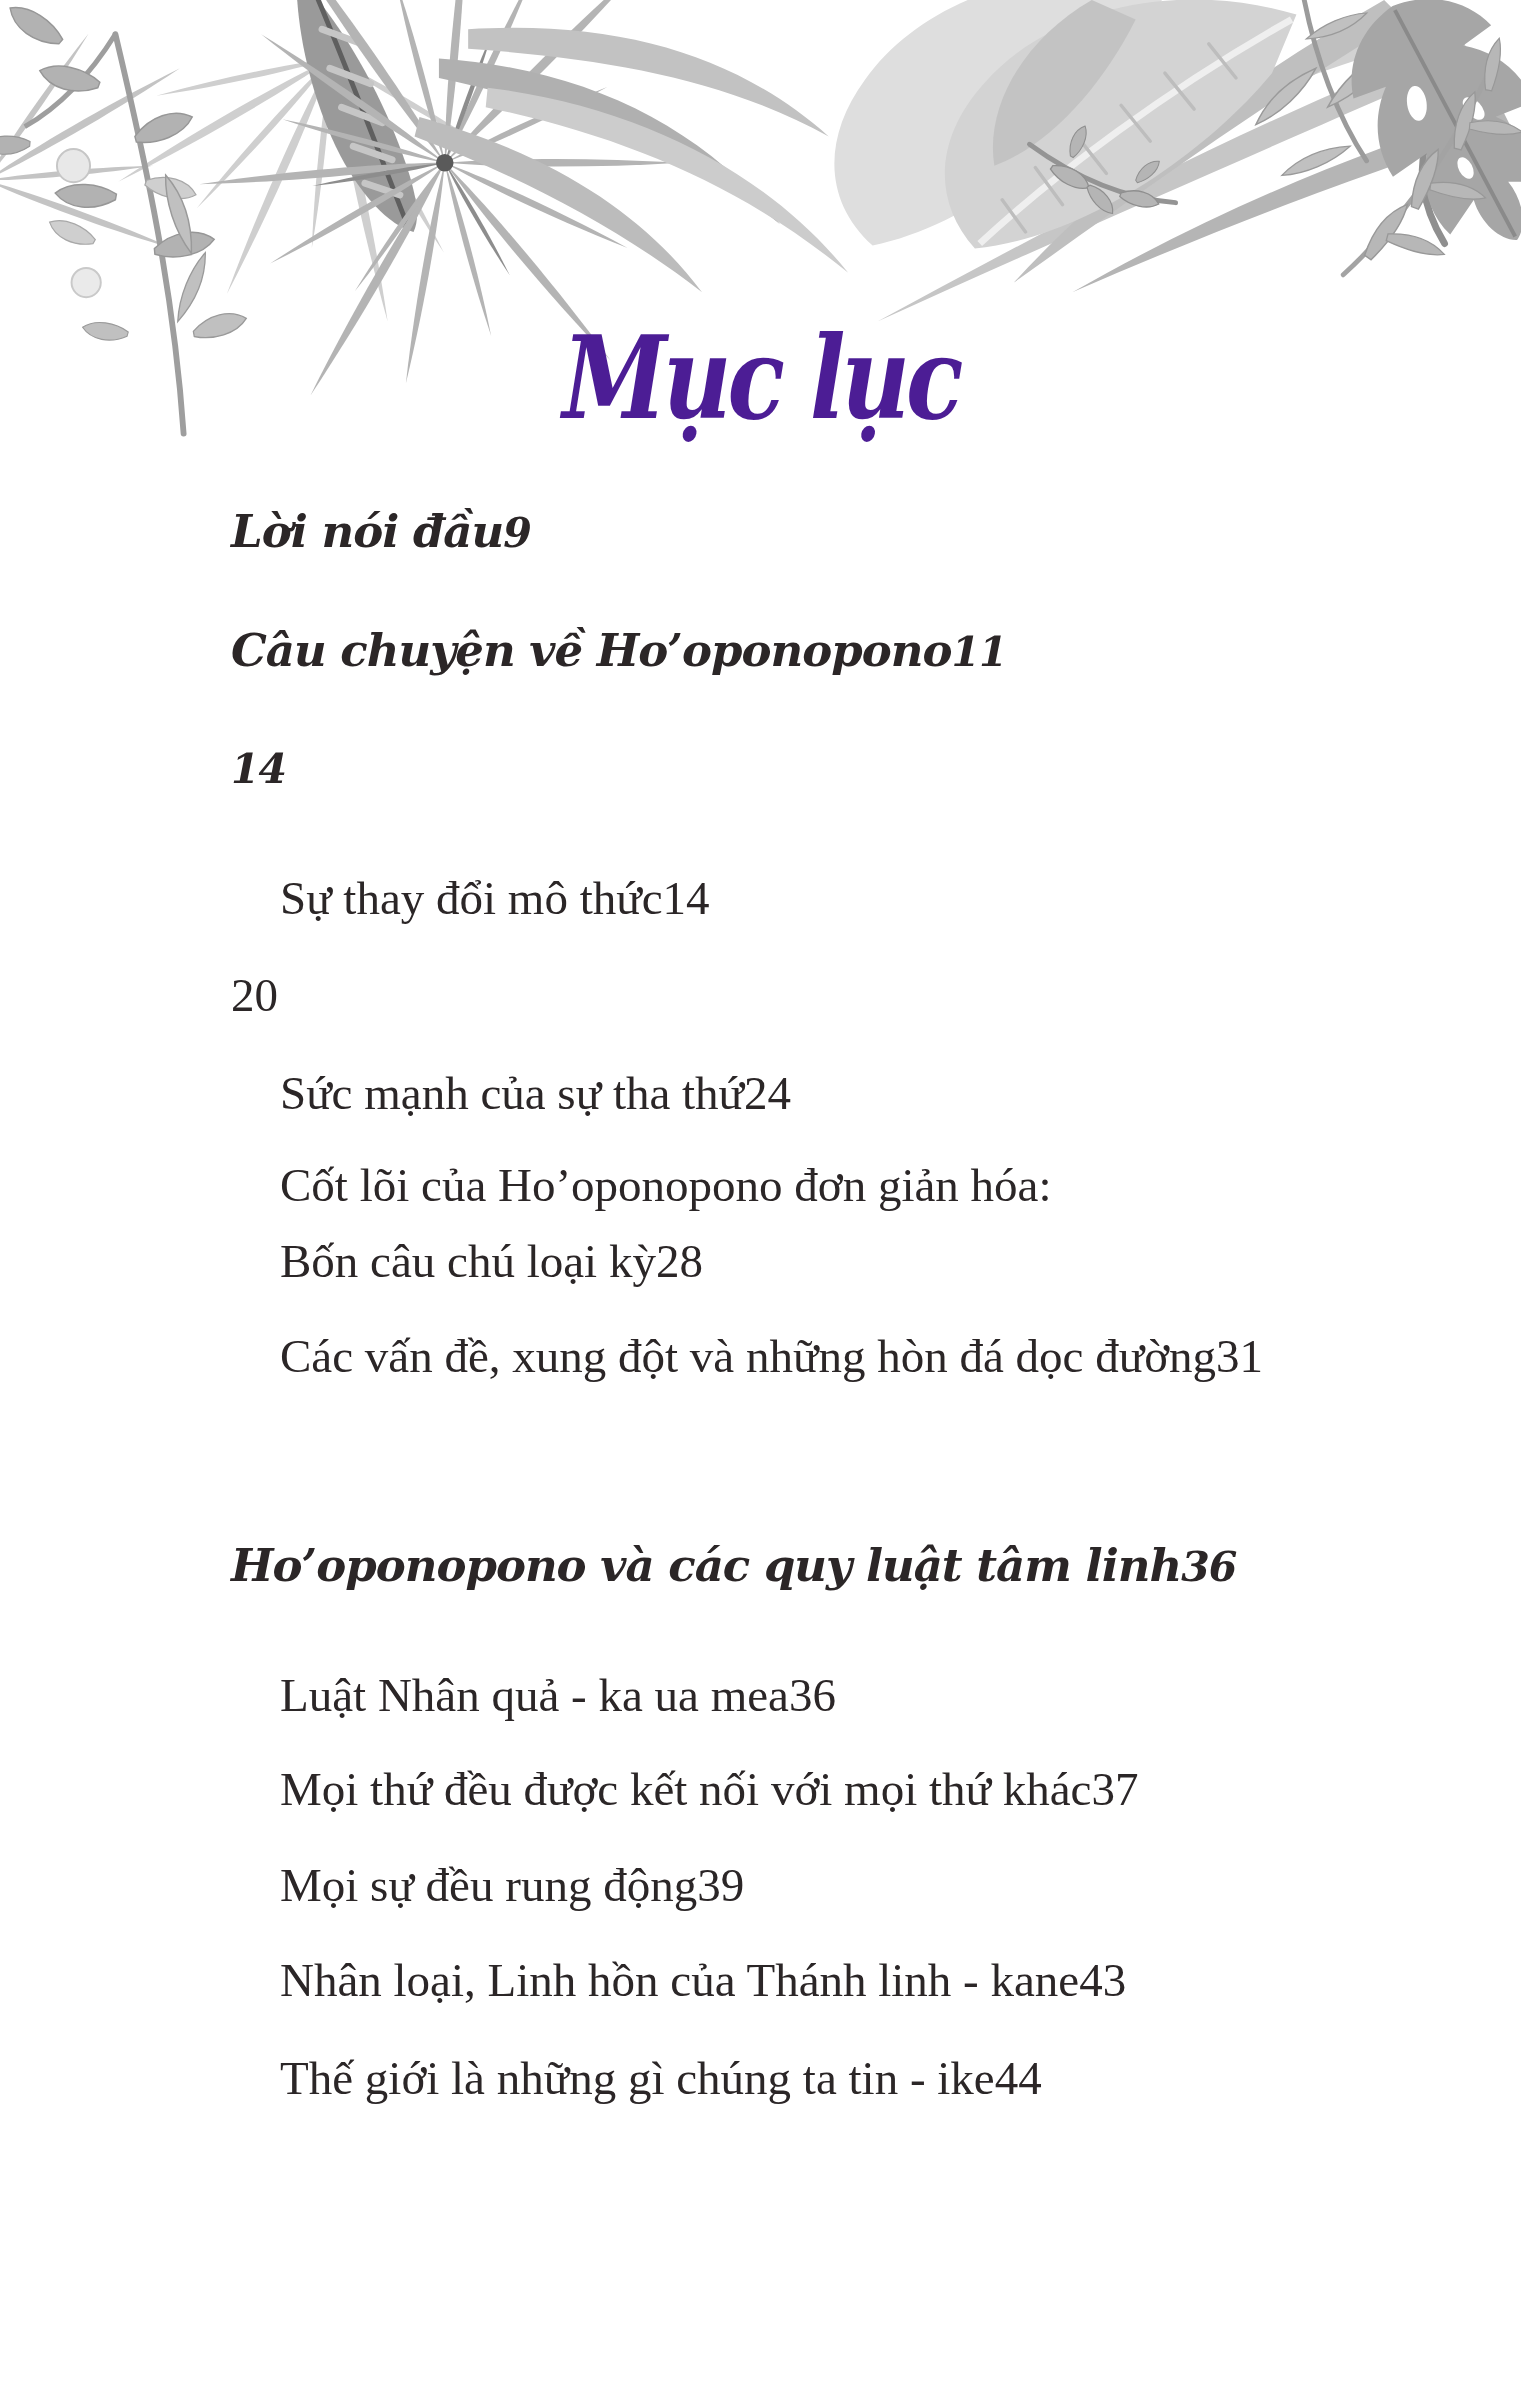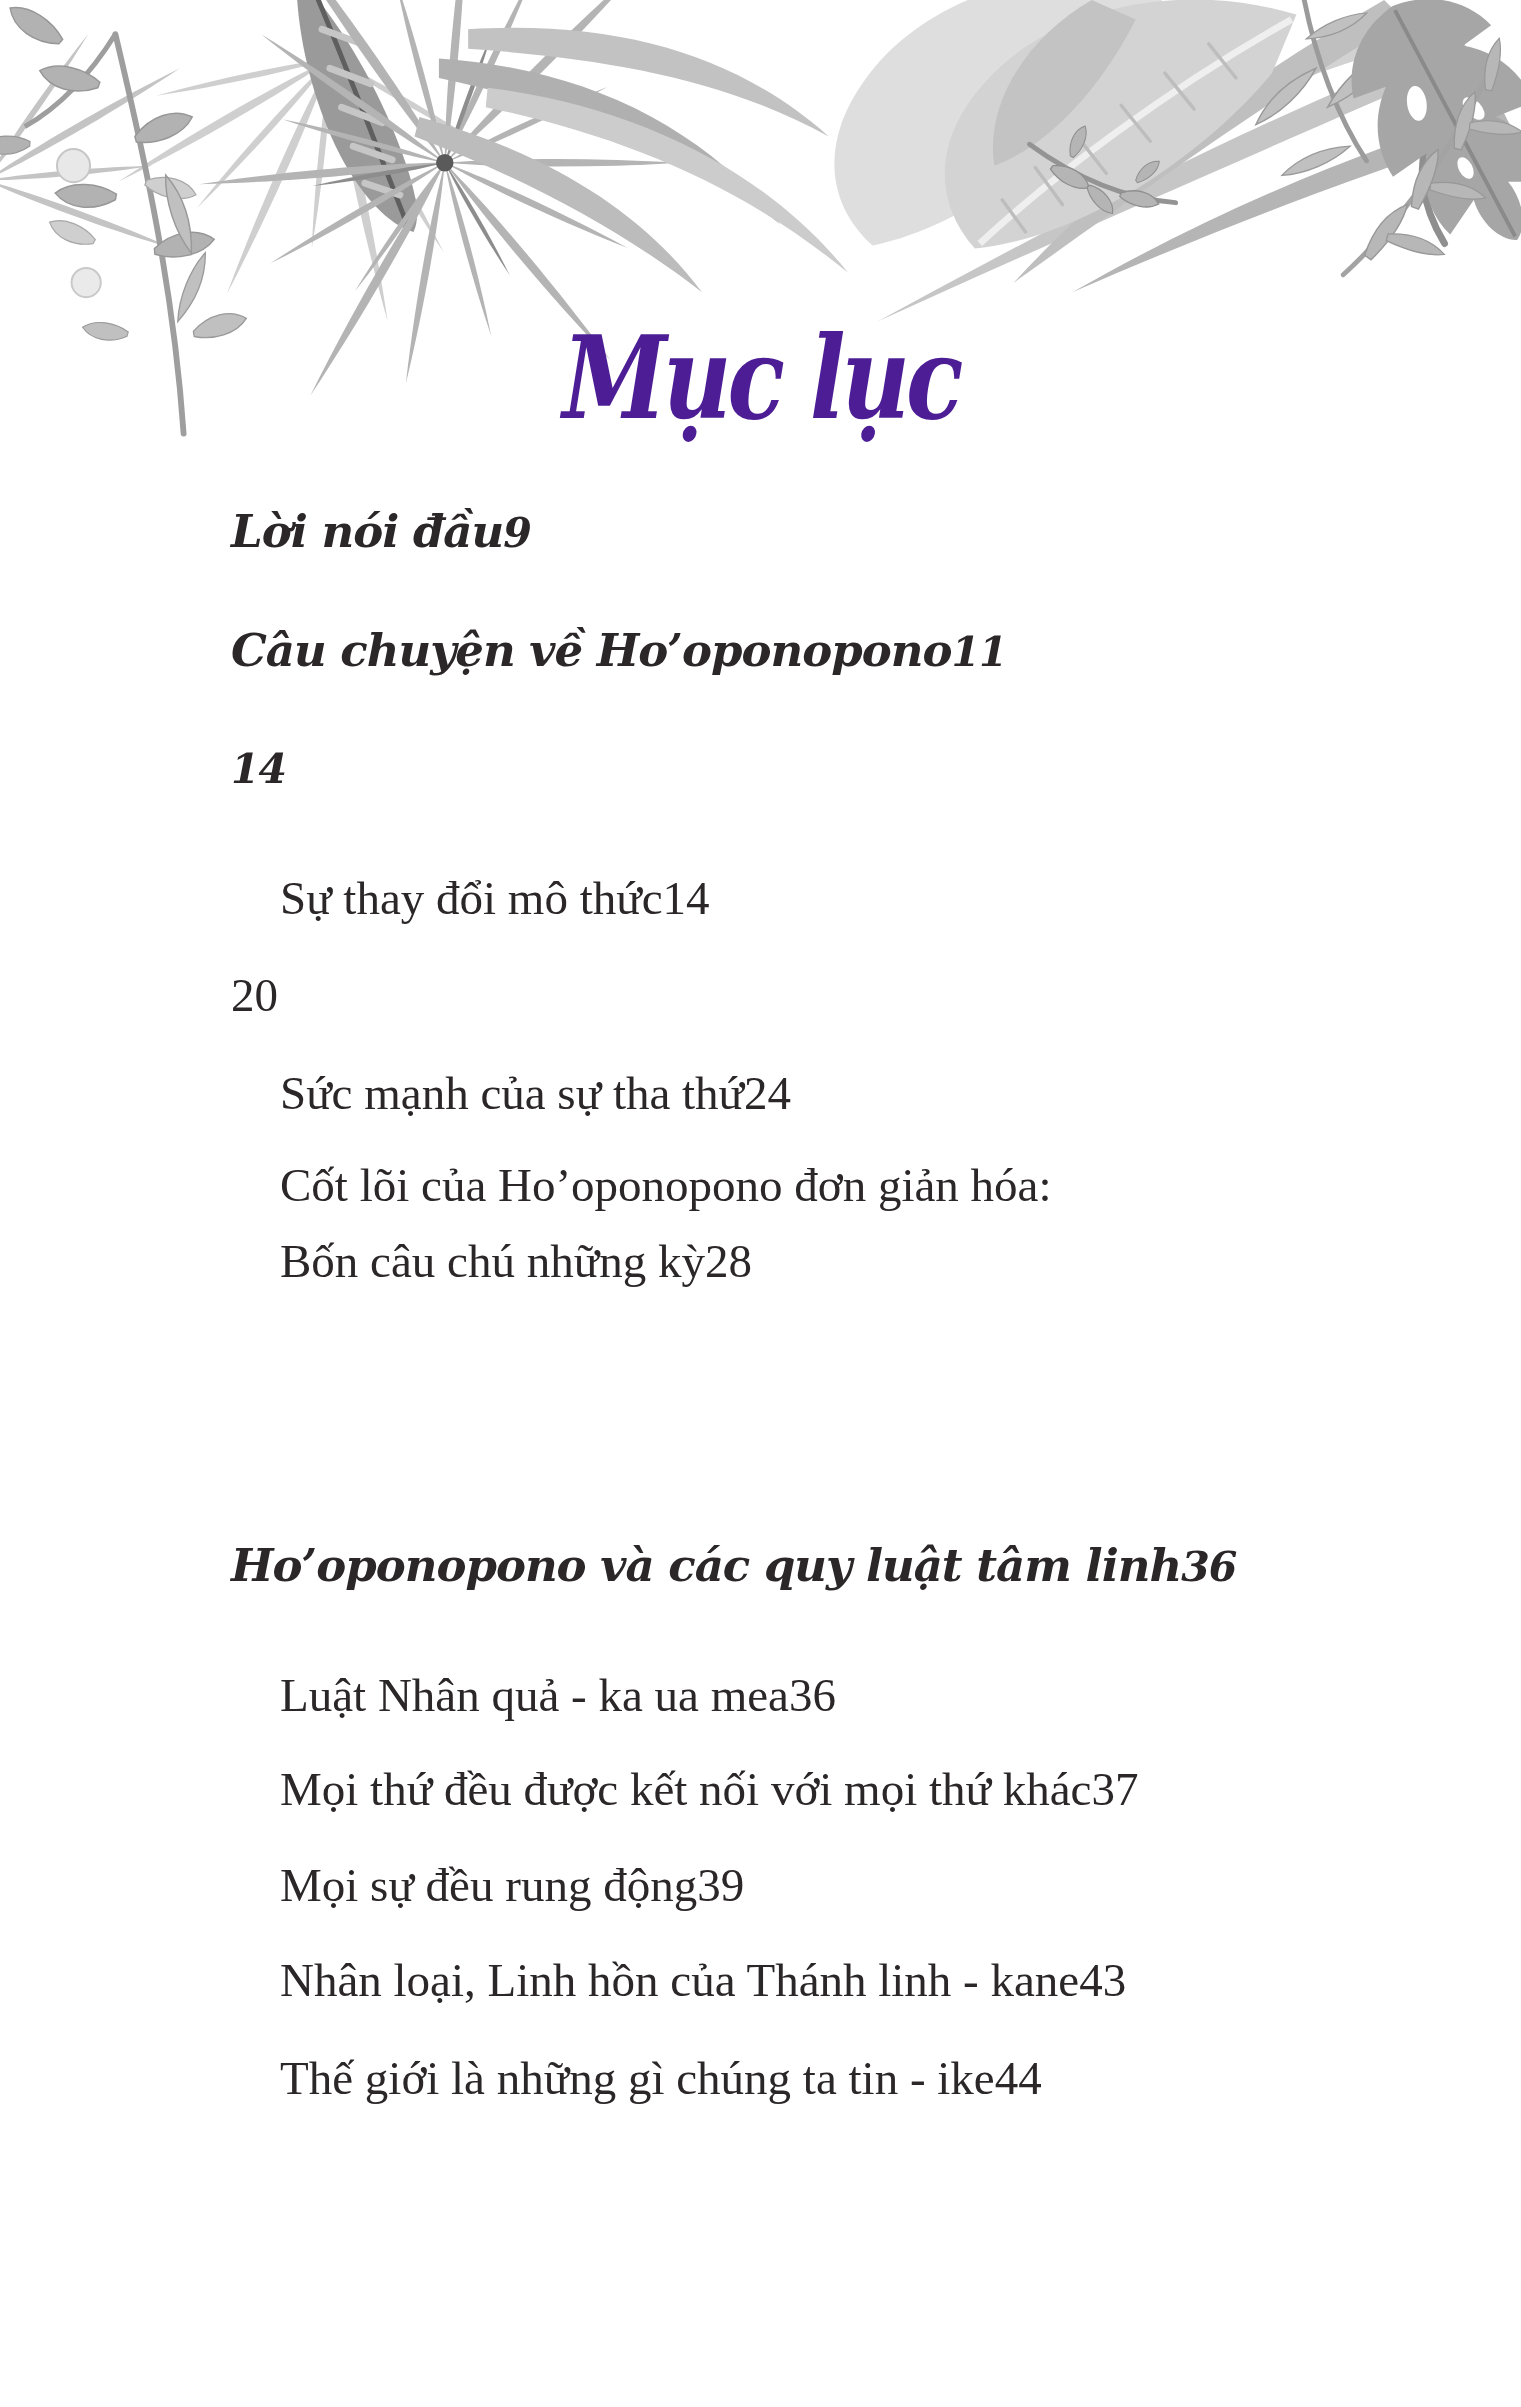--- a/index.html
+++ b/index.html
@@ -233,24 +233,28 @@
 
     <div class="row l2" style="top:1063px">
       <span class="ti">Sức mạnh của sự tha thứ</span>
       <span class="pg">24</span>
     </div>
 
     <div class="row l2" style="top:1155px">
       <span class="ti">Cốt lõi của Ho’oponopono đơn giản hóa:</span>
     </div>
     <div class="row l2" style="top:1231px">
-      <span class="ti">Bốn câu chú những kỳ</span>
+      <span class="ti">Bốn câu chú loại kỳ</span>
       <span class="pg">28</span>
     </div>
 
+    <div class="row l2" style="top:1326px">
+      <span class="ti">Các vấn đề, xung đột và những hòn đá dọc đường</span>
+      <span class="pg">31</span>
+    </div>
 
     <div class="row l1" style="top:1536px">
       <span class="ti">Ho’oponopono và các quy luật tâm linh</span>
       <span class="pg">36</span>
     </div>
 
     <div class="row l2" style="top:1665px">
       <span class="ti">Luật Nhân quả - ka ua mea</span>
       <span class="pg">36</span>
     </div>

